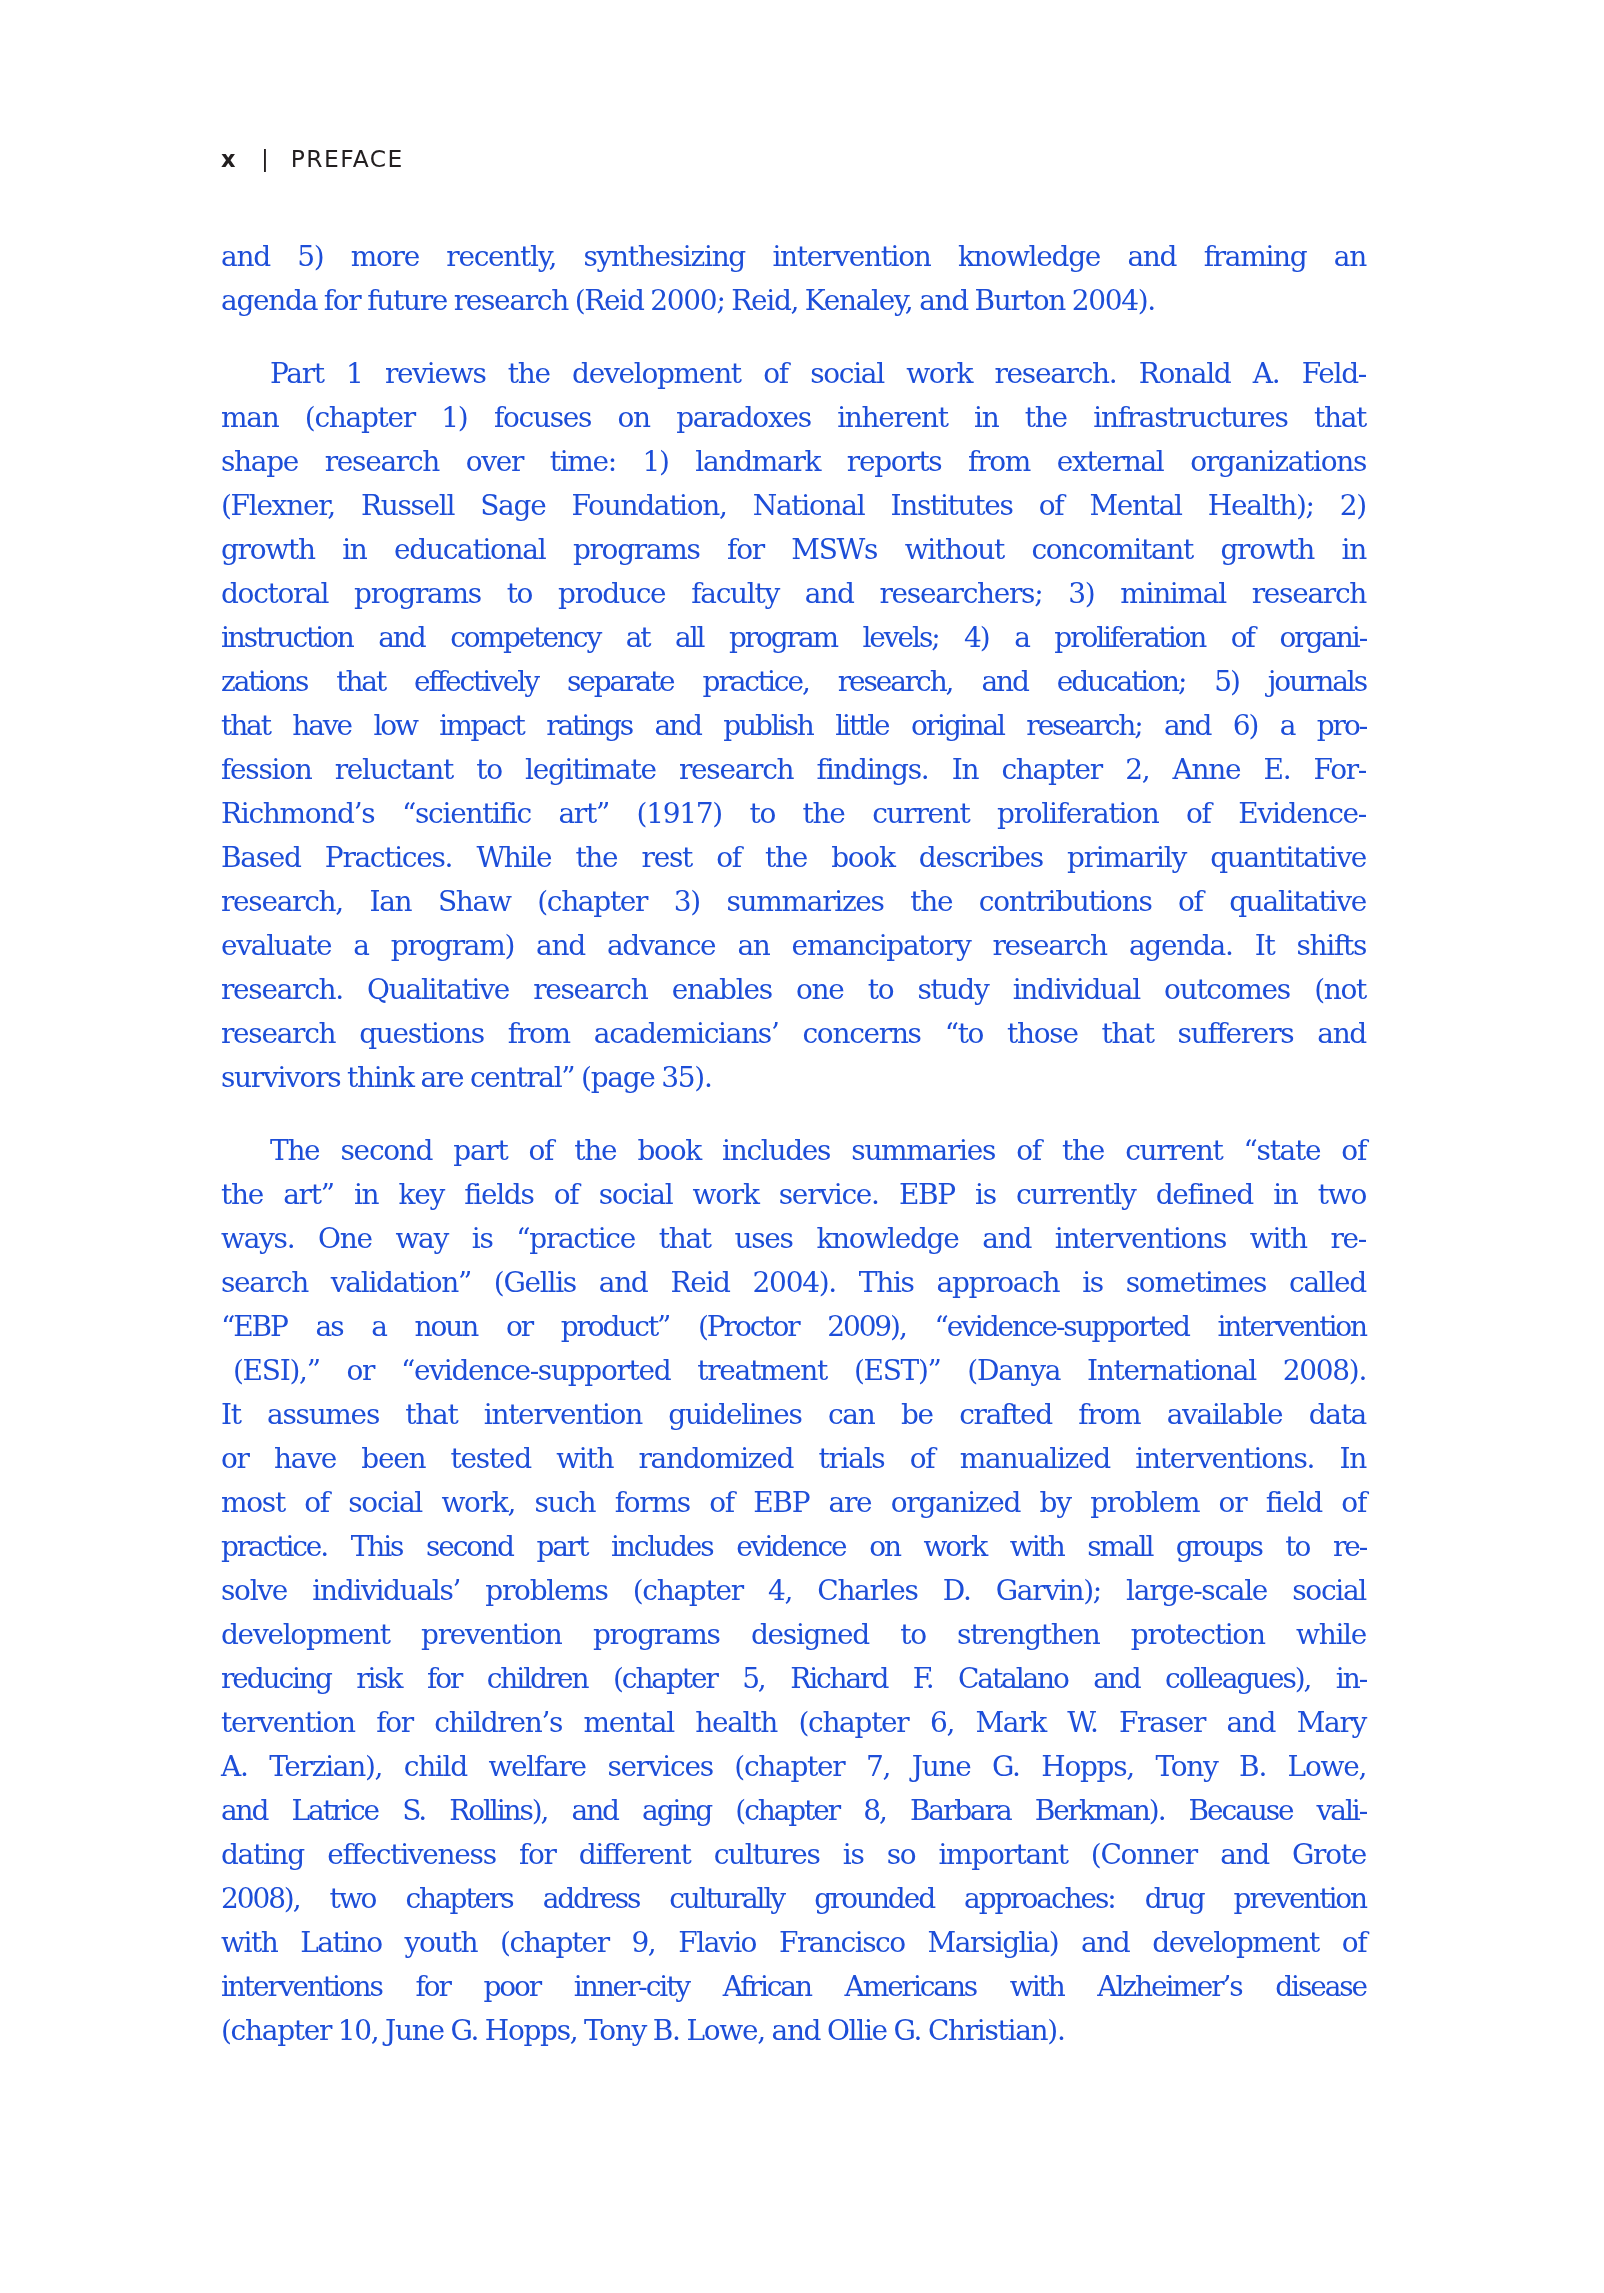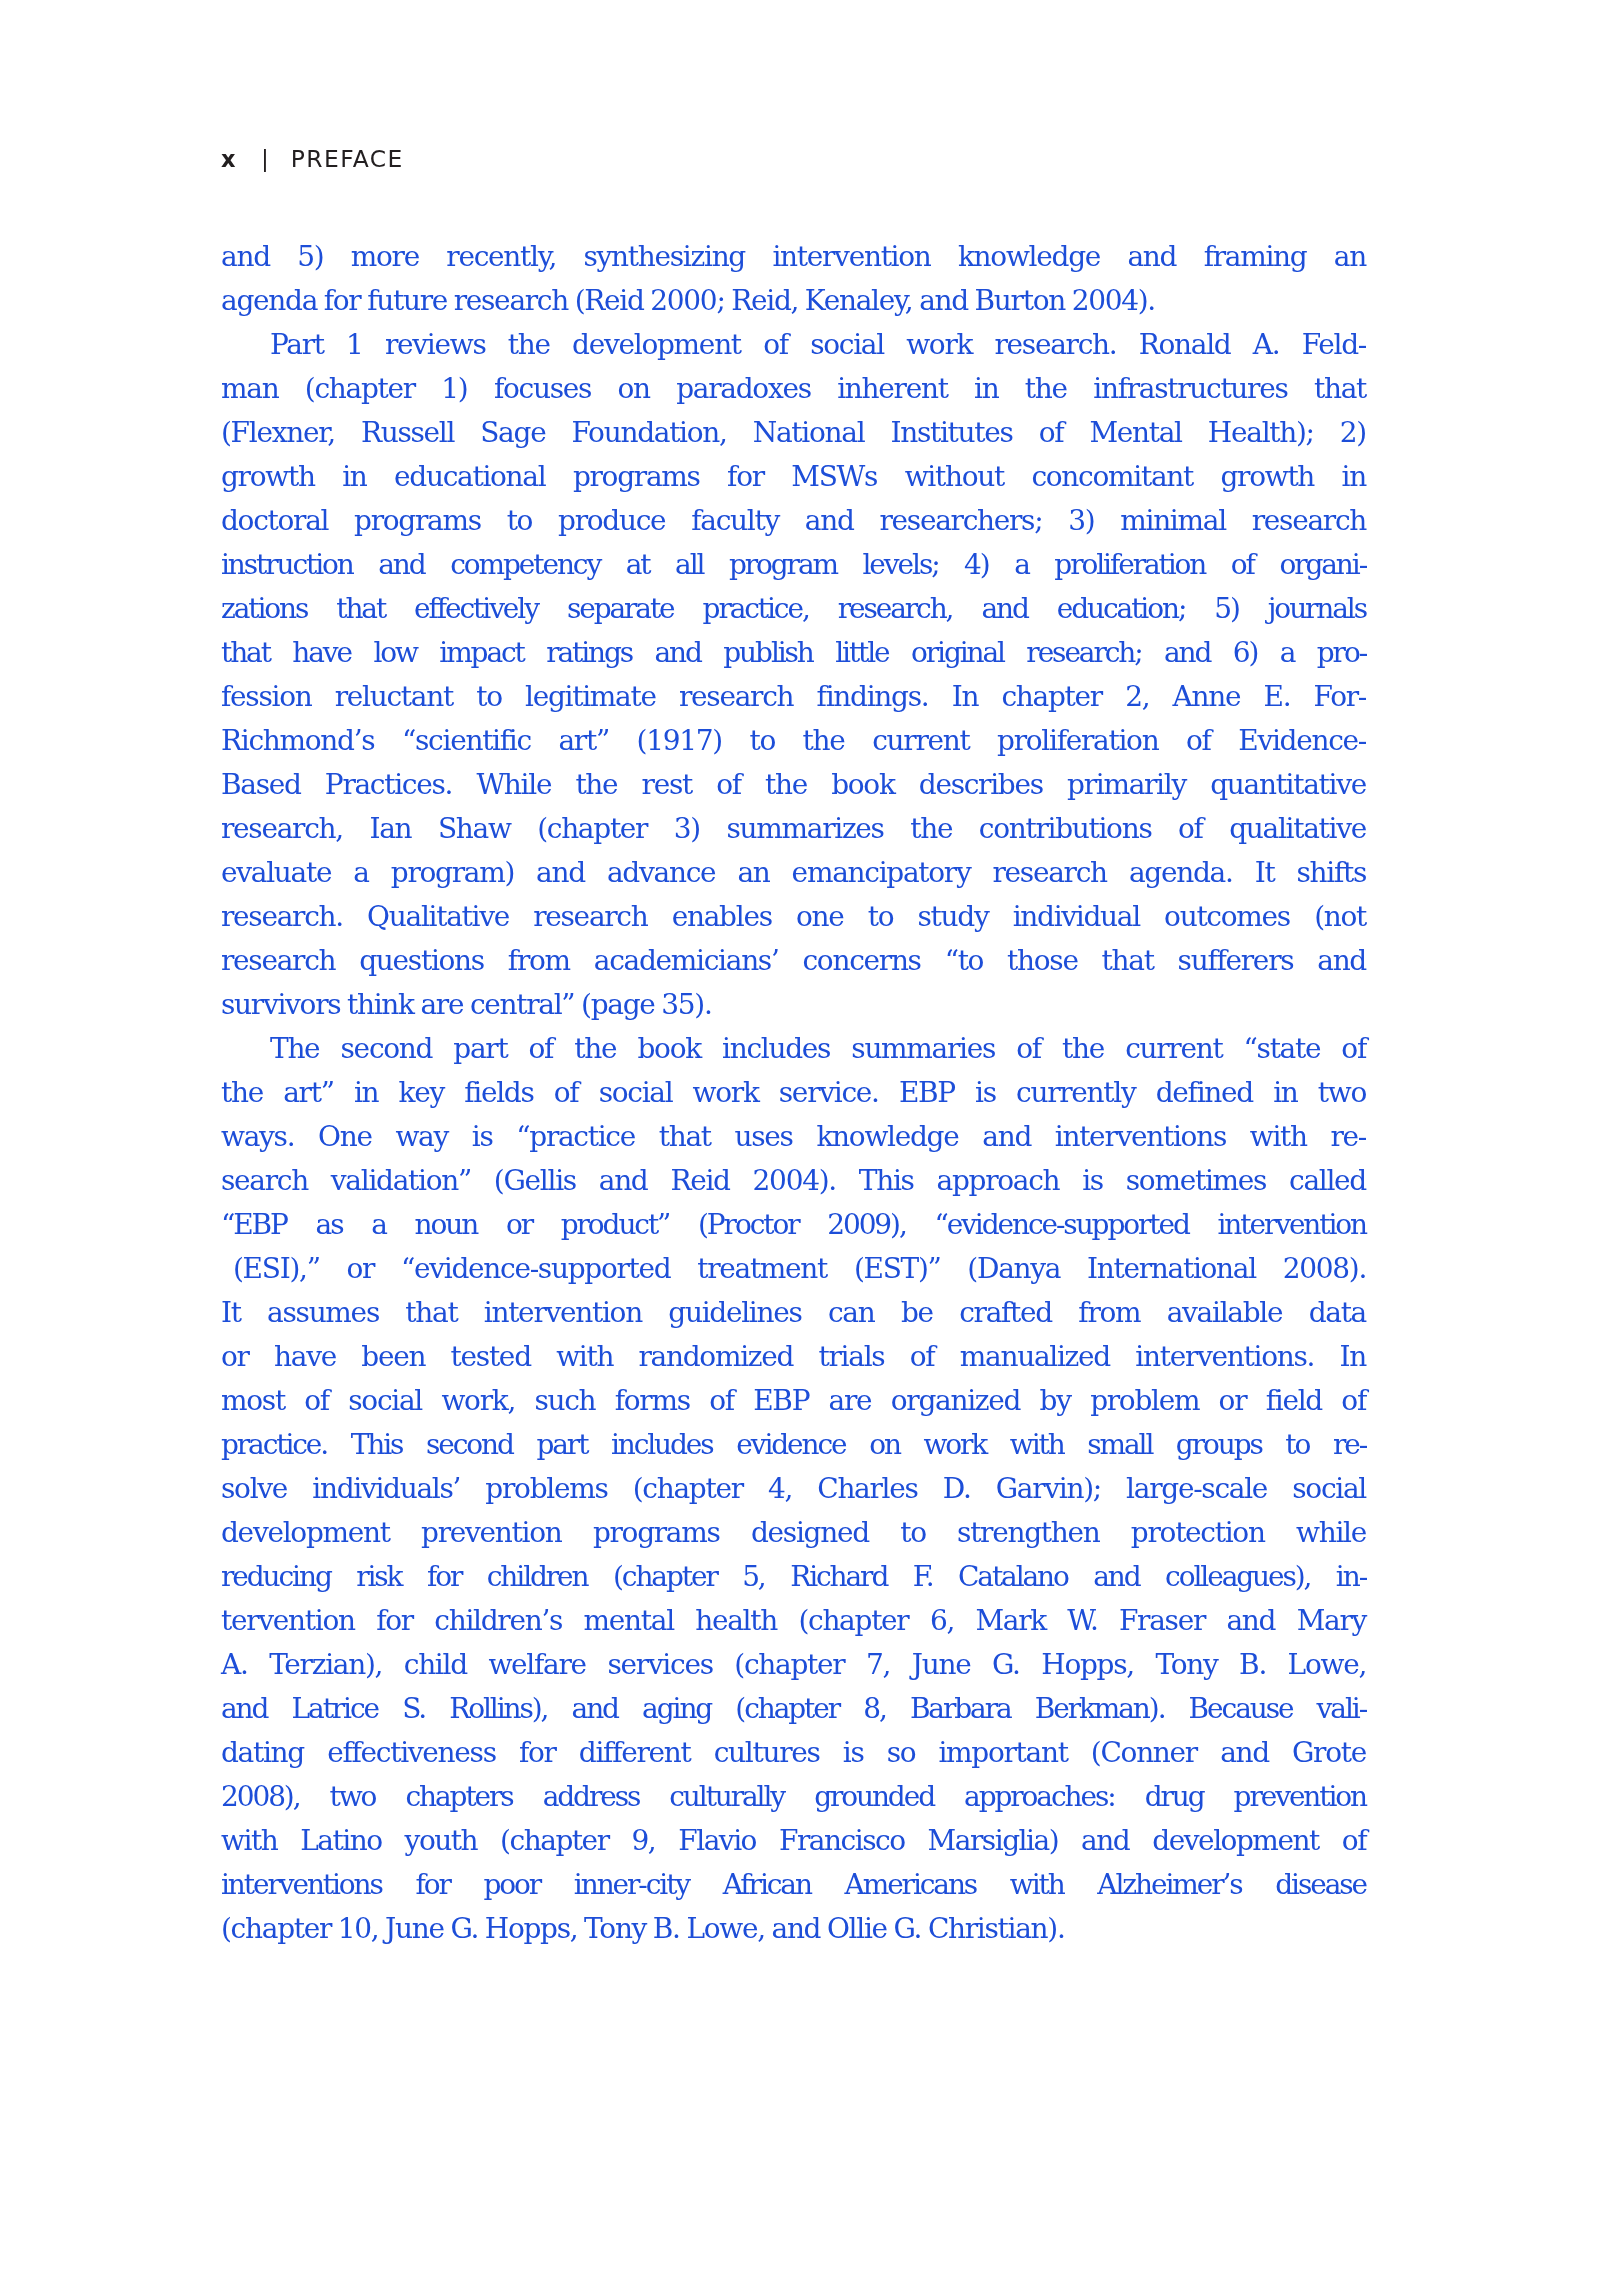--- a/index.html
+++ b/index.html
@@ -62,20 +62,21 @@
       text-align-last: justify;
       letter-spacing: -1.3px;
       word-spacing: -0.9px;
     }
     .line.last {
       text-align: left;
       text-align-last: left;
     }
     .line.indent {
       padding-left: 49px;
+      margin-top: 29px;
     }
     .line.tight {
       letter-spacing: -2.1px;
       word-spacing: -1.9px;
     }
   </style>
 </head>
 <body>
 
 <div class="page">
@@ -89,20 +90,21 @@
   <div class="body-text">
 
     <div class="paragraph">
       <span class="line" style="display: block;">and 5) more recently, synthesizing intervention knowledge and framing an</span>
       <span class="line last" style="display: block;">agenda for future research (Reid 2000; Reid, Kenaley, and Burton 2004).</span>
     </div>
 
     <div class="paragraph">
       <span class="line indent" style="display: block;">Part 1 reviews the development of social work research. Ronald A. Feld-</span>
       <span class="line" style="display: block;">man (chapter 1) focuses on paradoxes inherent in the infrastructures that</span>
+      <span class="line" style="display: block;">shape research over time: 1) landmark reports from external organizations</span>
       <span class="line" style="display: block;">(Flexner, Russell Sage Foundation, National Institutes of Mental Health); 2)</span>
       <span class="line" style="display: block;">growth in educational programs for MSWs without concomitant growth in</span>
       <span class="line" style="display: block;">doctoral programs to produce faculty and researchers; 3) minimal research</span>
       <span class="line tight" style="display: block;">instruction and competency at all program levels; 4) a proliferation of organi-</span>
       <span class="line tight" style="display: block;">zations that effectively separate practice, research, and education; 5) journals</span>
       <span class="line tight" style="display: block;">that have low impact ratings and publish little original research; and 6) a pro-</span>
       <span class="line" style="display: block;">fession reluctant to legitimate research findings. In chapter 2, Anne E. For-</span>
       <span class="line" style="display: block;">Richmond’s “scientific art” (1917) to the current proliferation of Evidence-</span>
       <span class="line" style="display: block;">Based Practices. While the rest of the book describes primarily quantitative</span>
       <span class="line" style="display: block;">research, Ian Shaw (chapter 3) summarizes the contributions of qualitative</span>

